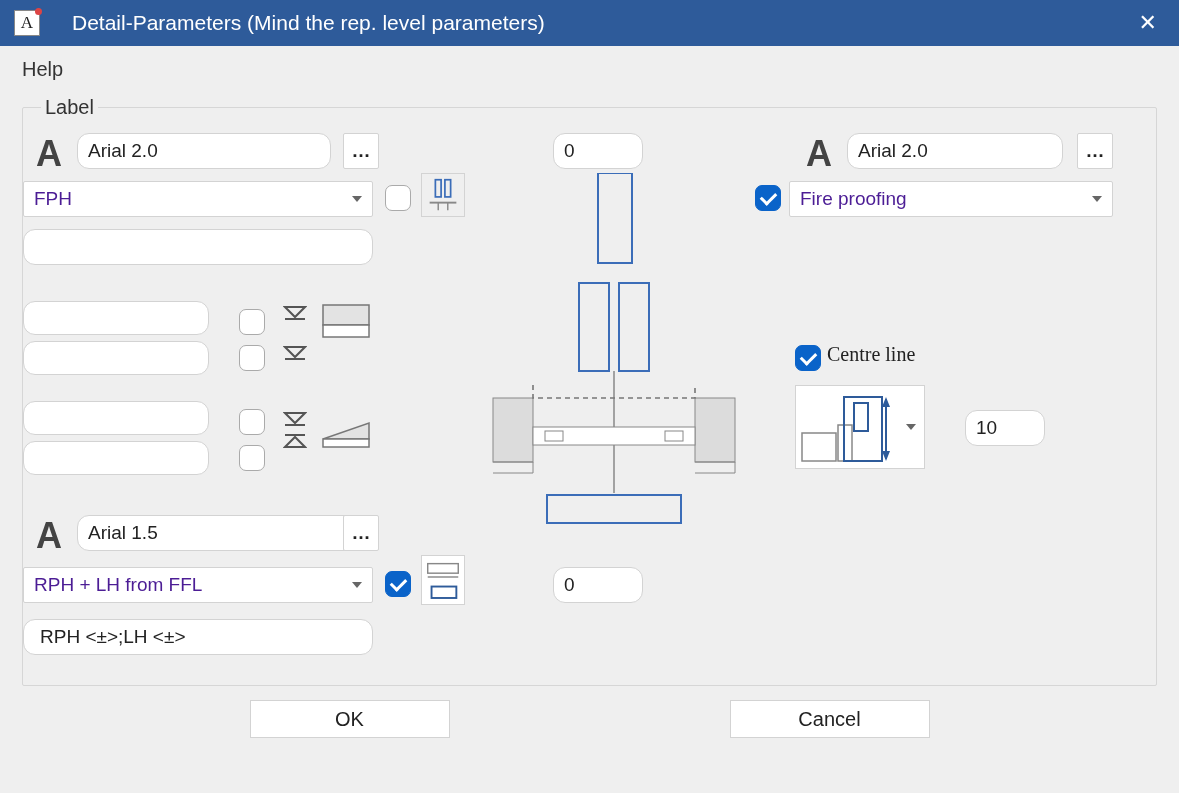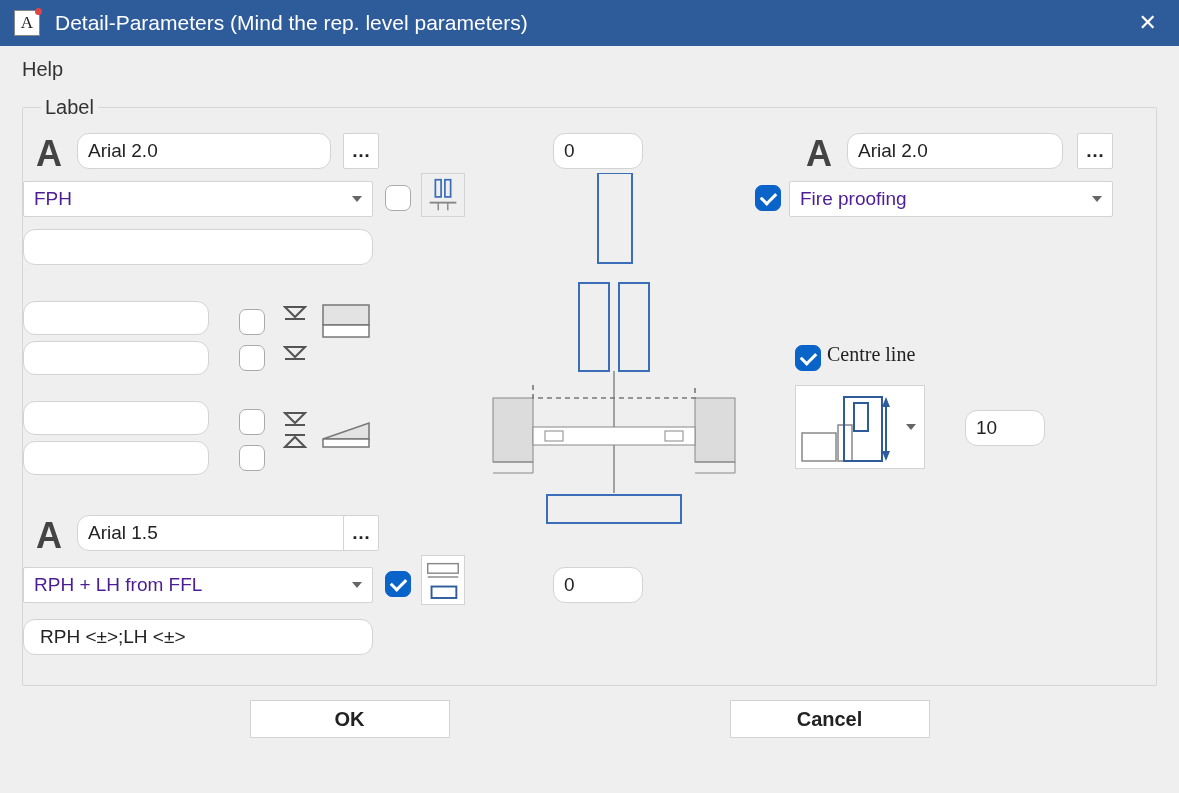--- a/index.html
+++ b/index.html
@@ -35,21 +35,21 @@
   position: relative;
 }
 .titlebar .app-icon::after {
   content:"";
   position:absolute;
   top:-3px; right:-3px;
   width:7px; height:7px;
   border-radius:50%;
   background:#d44;
 }
-.titlebar .title-text { flex: 1; }
+.titlebar .title-text { flex: 1; margin-left: 17px; }
 .titlebar .close {
   font-size: 22px;
   padding: 4px 8px;
   cursor: pointer;
 }
 .menubar {
   height: 46px;
   display: flex;
   align-items: center;
   padding: 0 22px;
@@ -162,21 +162,20 @@
   padding: 14px 0 0 0;
 }
 .btn {
   width: 200px;
   height: 38px;
   border: 1px solid #d3d3d3;
   background: #fff;
   font-size: 20px;
   color: #222;
   cursor: pointer;
-  font-weight: bold;
 }
 .cb-label { font-size: 20px; color: #222; font-family: Liberation Serif, serif; }
 .picker-btn {
   width: 130px;
   height: 84px;
   border: 1px solid #d3d3d3;
   background: #fff;
   display: flex;
   align-items: center;
   justify-content: space-between;

